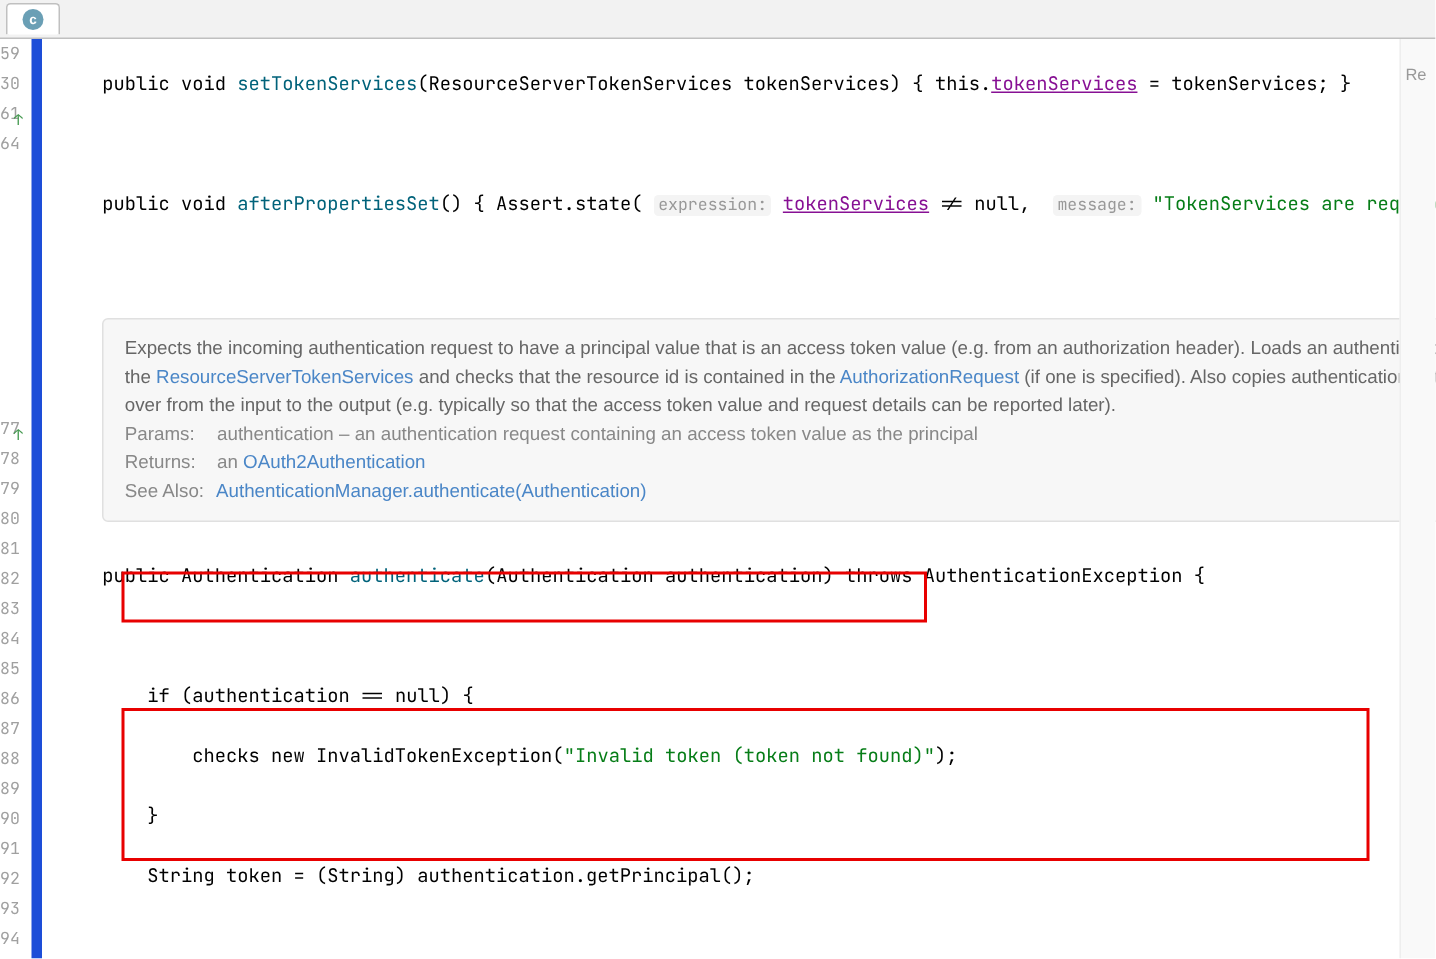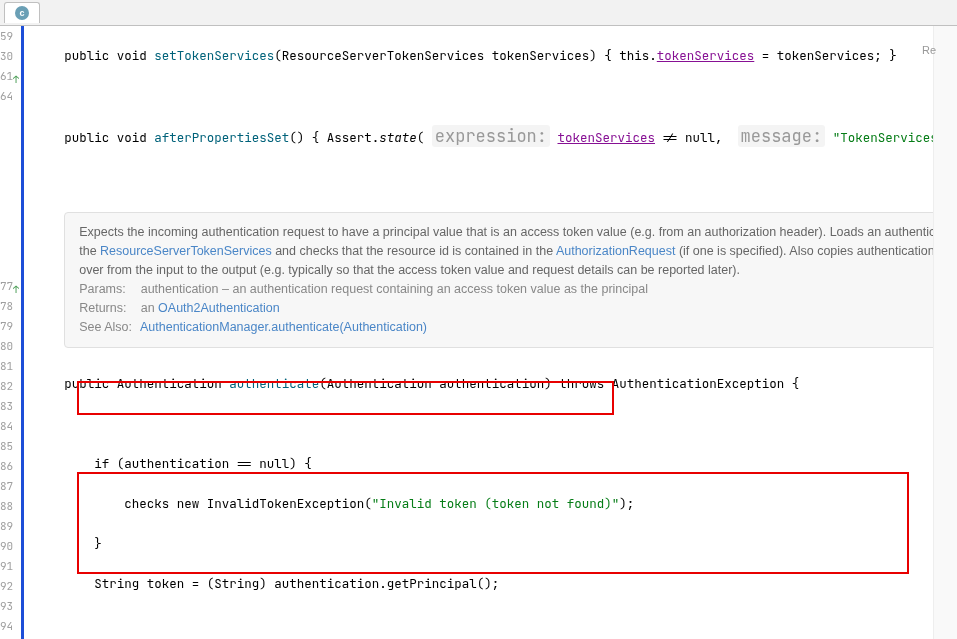--- a/index.html
+++ b/index.html
@@ -44,22 +44,21 @@
   font-size: 9px;
   font-weight: bold;
 }
 .editor {
   display: flex;
   height: calc(100% - 26px);
 }
 .gutter {
   width: 50px;
   background: #fff;
-  border-right: 3px solid #1d4ed8;
-  text-align: right;
+  border-right: 7px solid #1d4ed8;
   padding-right: 8px;
   color: #a0a0a0;
   font-size: 11px;
   line-height: 20px;
 }
 .gutter .line { height: 20px; position: relative; }
 .gutter .implements {
   position: absolute;
   right: -6px;
   top: 4px;
@@ -72,24 +71,24 @@
   flex: 1;
   padding-left: 40px;
   line-height: 20px;
   font-size: 12.5px;
   position: relative;
   white-space: pre;
 }
 .line { height: 20px; }
 .kw { color: #000000; }
 .method-decl { color: #00627a; }
-.static-call { font-style: italic; }
+.static-call { }
 .field { color: #871094; text-decoration: underline; }
 .str { color: #067d17; }
-.param-hint { color: #999; background: #f4f4f4; padding: 0 3px; border-radius: 3px; font-size: 17px;}
+.param-hint { color: #999; background: #f4f4f4; padding: 0 3px; border-radius: 3px; font-size: 11px;}
 .link { color: #4a86c7; }
 .doc {
   background: #f7f7f7;
   border: 1px solid #e0e0e0;
   border-radius: 4px;
   margin: 6px 0 6px 0;
   padding: 10px 14px;
   color: #666;
   font-family: "Segoe UI", sans-serif;
   font-size: 12.5px;
@@ -121,21 +120,21 @@
   position: absolute;
   right: 0;
   top: 26px;
   width: 24px;
   height: calc(100% - 26px);
   background: #f9f9f9;
   border-left: 1px solid #eee;
 }
 .reader-tag {
   position: absolute;
-  right: 21px;
+  right: 6px;
   top: 44px;
   font-family: "Segoe UI", sans-serif;
   font-size: 11px;
   color: #999;
 }
 </style>
 </head>
 <body>
 
 <div class="tab-bar">

